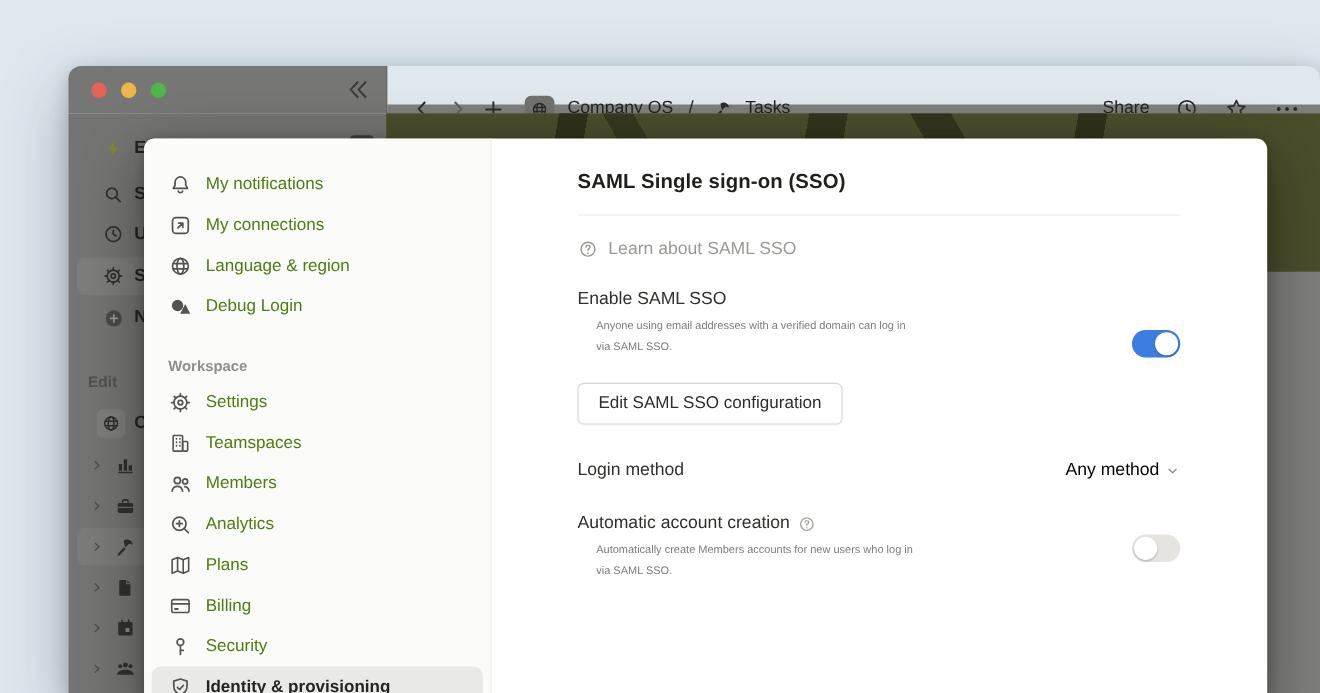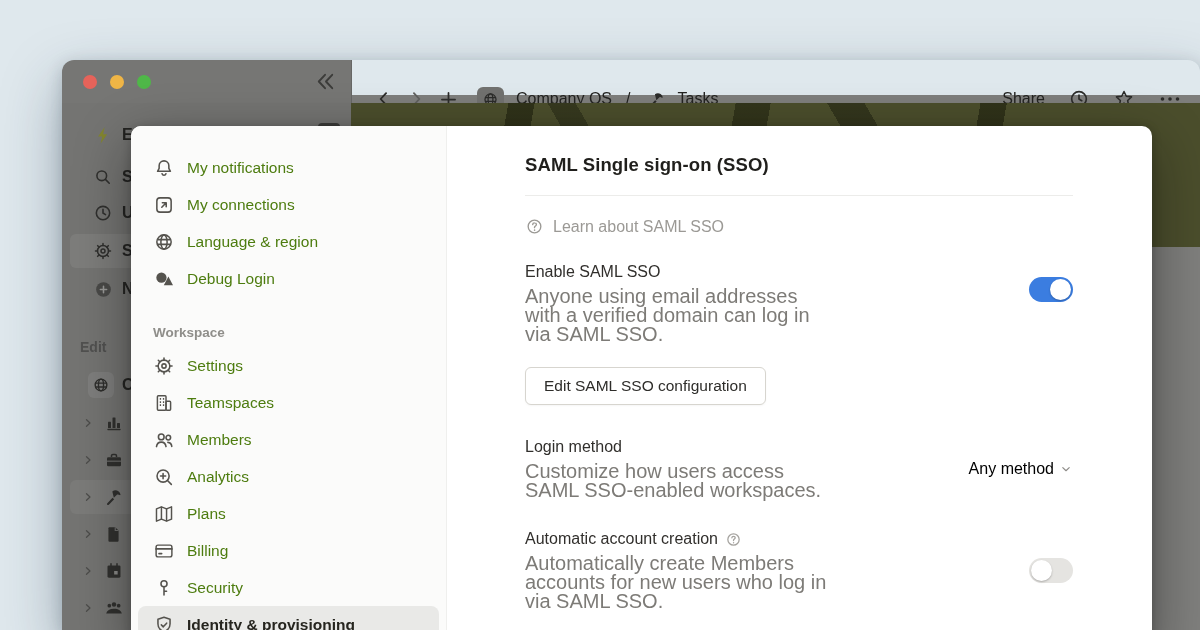--- a/index.html
+++ b/index.html
@@ -52,21 +52,21 @@
   .wheader{margin:24px 0 2px;height:24px;line-height:24px;padding-left:22px;font-size:13.5px;font-weight:700;color:#8f8e8a;}
 
   .dlg-main{flex:1;padding:28px 0 0 78px;box-sizing:border-box;}
   .content{width:548px;}
   .page-title{font-size:18.5px;font-weight:700;color:#201f1c;letter-spacing:.1px;}
   .divider{margin-top:19px;border-top:1px solid #ececea;}
   .learn{margin-top:21px;display:flex;align-items:center;gap:9px;color:#9b9995;font-size:16px;}
   .sect{margin-top:27px;display:flex;align-items:center;justify-content:space-between;}
   .sect .txt{max-width:305px;}
   .h1{font-size:16px;color:#312f2c;display:flex;align-items:center;gap:7px;}
-  .desc{margin-top:6px;font-size:20px;line-height:19px;color:#7d7b77;}
+  .desc{margin-top:6px;font-size:10px;line-height:19px;color:#7d7b77;margin-left:17px;}
   .toggle{width:44px;height:25px;border-radius:13px;position:relative;flex:none;cursor:pointer;}
   .toggle .knob{position:absolute;top:2px;width:21px;height:21px;border-radius:50%;background:#fff;box-shadow:0 1px 2px rgba(0,0,0,.25);}
   .toggle.on .knob{right:2px;}
   .toggle.off .knob{left:2px;}
   .btn{margin-top:23px;display:inline-block;padding:9px 18px;border:1px solid #d7d5cf;border-radius:6px;background:#fff;
        font-size:15.5px;color:#2e2d2a;box-shadow:0 1px 2px rgba(0,0,0,.04);cursor:pointer;}
   .dropdown{display:flex;align-items:center;gap:5px;font-size:16px;color:#000000;cursor:pointer;}
   .dropdown .chev{color:#8e8c88;display:flex;}
   .helpic{color:#a5a39f;display:flex;}
   svg{display:block;}
@@ -433,36 +433,35 @@
           <span class="helpic" style="color:#9b9995">
             <svg width="19" height="19" viewBox="0 0 24 24" stroke="currentColor" fill="none" stroke-width="1.7" stroke-linecap="round">
                 <circle cx="12" cy="12" r="8"></circle>
                 <path d="M9.7 9.6c.1-1.3 1.2-2.2 2.5-2.1 1.2 0 2.2 1 2.2 2.1 0 1.5-1.6 1.7-2.2 2.9-.1.3-.2.6-.2 1"></path>
                 <circle cx="12.1" cy="16.6" r="1" fill="currentColor" stroke="none"></circle>
               </svg>
             </span>
           <span>Learn about SAML SSO</span>
         </div>
 
-        <div class="sect" style="align-items:flex-start">
+        <div class="sect" style="align-items:flex-end">
           <div class="txt">
             <div class="h1">Enable SAML SSO</div>
             <div class="desc">Anyone using email addresses with a verified domain can log in via SAML SSO.</div>
           </div>
           <div class="toggle on" style="background:#3b7de0;margin-top:14px">
             <span class="knob"></span>
           </div>
         </div>
 
         <button class="btn">Edit SAML SSO configuration</button>
 
         <div class="sect" style="margin-top:33px">
           <div class="txt">
             <div class="h1">Login method</div>
-            <div class="desc">Customize how users access SAML SSO-enabled workspaces.</div>
           </div>
           <div class="dropdown">
             <span>Any method</span>
             <span class="chev">
               <svg width="14" height="14" viewBox="0 0 24 24" stroke="currentColor" fill="none" stroke-width="2" stroke-linecap="round" stroke-linejoin="round">
                   <path d="M6.5 9.5 12 15l5.5-5.5"></path>
                 </svg>
               </span>
           </div>
         </div>

